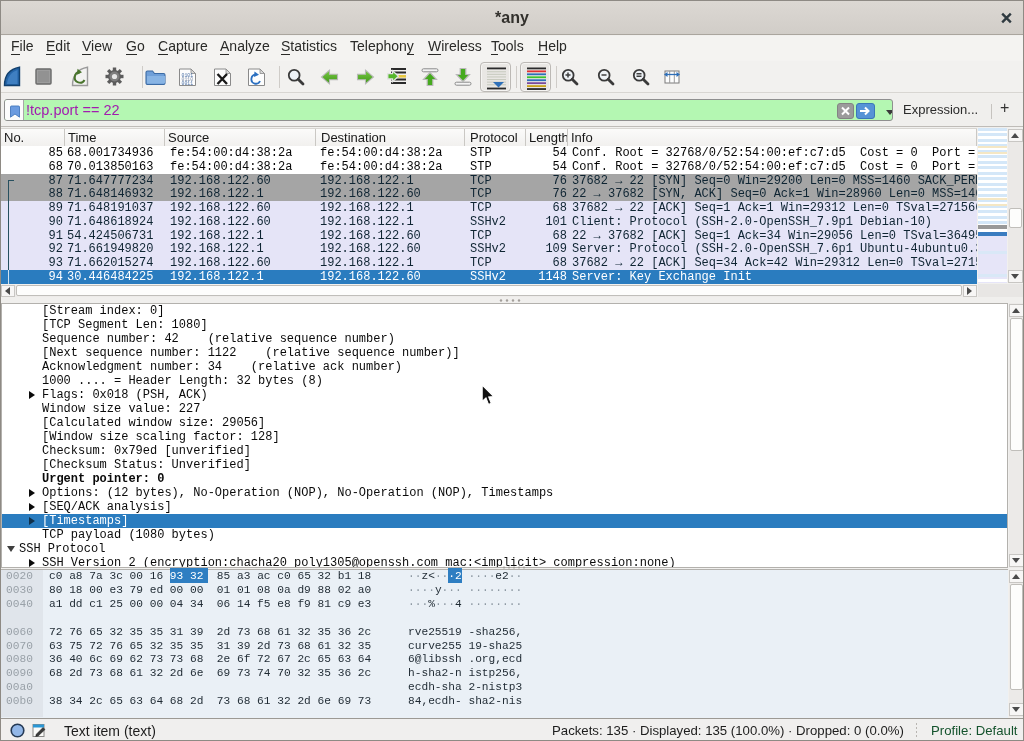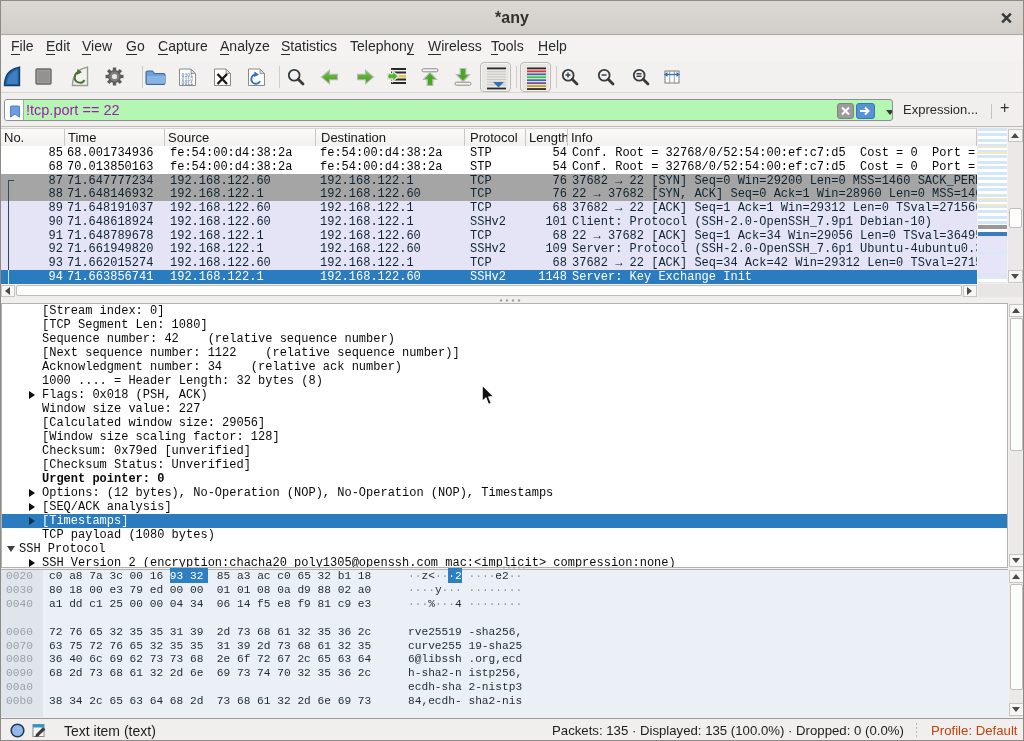--- a/index.html
+++ b/index.html
@@ -55,21 +55,21 @@
 .xhx{position:absolute;left:49px;color:#1f2a33}
 .xasc{position:absolute;left:408px;color:#1f2a33}
 .gb{color:#8e99a3;font-style:normal}
 .hl{background:#2e7ec2;color:#fff;font-weight:normal;padding:2px 0 1px}
 .hlb{box-shadow:5px 0 0 0 #2e7ec2}
 .hl .gb,.hl i{color:#fff}
 #xvsb{left:1009px;top:570px;width:15px;height:147px;background:#eceae8}
 #status{left:0;top:718px;width:1024px;height:23px;background:#f0efee;border-top:1px solid #9c9994}
 #stext{left:64px;top:4px;font-size:14px;color:#1d1d1d}
 #spack{left:552px;top:4px;font-size:13.2px;color:#1d1d1d}
-#sprof{left:931px;top:4px;font-size:13.2px;color:#c2410c}
+#sprof{left:931px;top:4px;font-size:13.2px;color:#14532d}
 #ssep{left:916px;top:4px;width:1px;height:16px;background:repeating-linear-gradient(180deg,#b8b5b1 0 2px,transparent 2px 4px)}
 #winborder{left:0;top:0;width:1024px;height:741px;border:1px solid #8e8a84;pointer-events:none}
 </style></head>
 <body>
 <div class="abs" id="titlebar"></div>
 <div class="abs" id="title">*any</div>
 <svg class="abs" id="closex" viewBox="0 0 11 12">
     <path d="M1.2 1.7 L9.8 10.3 M9.8 1.7 L1.2 10.3" stroke="#2f3a40" stroke-width="2.4"></path>
   </svg>
 <div class="abs" id="menubar">
@@ -263,24 +263,24 @@
     <div class="hsep" style="left:567px"></div>
 <div class="hsep" style="left:976px"></div>
 </div>
 <div class="abs mono" id="plrows">
     <div class="prow" style="top:0.0px;background:#ffffff;color:#060606"><span class="cno">85</span><span class="ct">68.001734936</span><span class="cs">fe:54:00:d4:38:2a</span><span class="cd">fe:54:00:d4:38:2a</span><span class="cp">STP</span><span class="cl">54</span><span class="ci">Conf. Root = 32768/0/52:54:00:ef:c7:d5  Cost = 0  Port = 0x8002</span></div>
     <div class="prow" style="top:13.75px;background:#ffffff;color:#060606"><span class="cno">68</span><span class="ct">70.013850163</span><span class="cs">fe:54:00:d4:38:2a</span><span class="cd">fe:54:00:d4:38:2a</span><span class="cp">STP</span><span class="cl">54</span><span class="ci">Conf. Root = 32768/0/52:54:00:ef:c7:d5  Cost = 0  Port = 0x8002</span></div>
     <div class="prow" style="top:27.5px;background:#a5a5a5;color:#0f2533"><span class="cno">87</span><span class="ct">71.647777234</span><span class="cs">192.168.122.60</span><span class="cd">192.168.122.1</span><span class="cp">TCP</span><span class="cl">76</span><span class="ci">37682 → 22 [SYN] Seq=0 Win=29200 Len=0 MSS=1460 SACK_PERM=1</span></div>
     <div class="prow" style="top:41.25px;background:#a5a5a5;color:#0f2533"><span class="cno">88</span><span class="ct">71.648146932</span><span class="cs">192.168.122.1</span><span class="cd">192.168.122.60</span><span class="cp">TCP</span><span class="cl">76</span><span class="ci">22 → 37682 [SYN, ACK] Seq=0 Ack=1 Win=28960 Len=0 MSS=1460</span></div>
     <div class="prow" style="top:55.0px;background:#e5e4f7;color:#0f2533"><span class="cno">89</span><span class="ct">71.648191037</span><span class="cs">192.168.122.60</span><span class="cd">192.168.122.1</span><span class="cp">TCP</span><span class="cl">68</span><span class="ci">37682 → 22 [ACK] Seq=1 Ack=1 Win=29312 Len=0 TSval=2715660</span></div>
     <div class="prow" style="top:68.75px;background:#e5e4f7;color:#0f2533"><span class="cno">90</span><span class="ct">71.648618924</span><span class="cs">192.168.122.60</span><span class="cd">192.168.122.1</span><span class="cp">SSHv2</span><span class="cl">101</span><span class="ci">Client: Protocol (SSH-2.0-OpenSSH_7.9p1 Debian-10)</span></div>
-    <div class="prow" style="top:82.5px;background:#e5e4f7;color:#0f2533"><span class="cno">91</span><span class="ct">71.648789678</span><span class="cs">192.168.122.1</span><span class="cd">192.168.122.60</span><span class="cp">TCP</span><span class="cl">68</span><span class="ci">22 → 37682 [ACK] Seq=1 Ack=34 Win=29056 Len=0 TSval=36495</span></div>
+    <div class="prow" style="top:82.5px;background:#e5e4f7;color:#0f2533"><span class="cno">91</span><span class="ct">54.424506731</span><span class="cs">192.168.122.1</span><span class="cd">192.168.122.60</span><span class="cp">TCP</span><span class="cl">68</span><span class="ci">22 → 37682 [ACK] Seq=1 Ack=34 Win=29056 Len=0 TSval=36495</span></div>
     <div class="prow" style="top:96.25px;background:#e5e4f7;color:#0f2533"><span class="cno">92</span><span class="ct">71.661949820</span><span class="cs">192.168.122.1</span><span class="cd">192.168.122.60</span><span class="cp">SSHv2</span><span class="cl">109</span><span class="ci">Server: Protocol (SSH-2.0-OpenSSH_7.6p1 Ubuntu-4ubuntu0.3</span></div>
     <div class="prow" style="top:110.0px;background:#e5e4f7;color:#0f2533"><span class="cno">93</span><span class="ct">71.662015274</span><span class="cs">192.168.122.60</span><span class="cd">192.168.122.1</span><span class="cp">TCP</span><span class="cl">68</span><span class="ci">37682 → 22 [ACK] Seq=34 Ack=42 Win=29312 Len=0 TSval=2715</span></div>
-    <div class="prow" style="top:123.75px;background:#2a7cbf;color:#ffffff"><span class="cno">94</span><span class="ct">71.663856741</span><span class="cs">192.168.122.1</span><span class="cd">192.168.122.60</span><span class="cp">SSHv2</span><span class="cl">1148</span><span class="ci">Server: Key Exchange Init</span></div>
+    <div class="prow" style="top:123.75px;background:#2a7cbf;color:#ffffff"><span class="cno">94</span><span class="ct">30.446484225</span><span class="cs">192.168.122.1</span><span class="cd">192.168.122.60</span><span class="cp">SSHv2</span><span class="cl">1148</span><span class="ci">Server: Key Exchange Init</span></div>
     <div style="position:absolute;left:8px;top:34px;width:1px;height:104px;background:#27505f"></div>
     <div style="position:absolute;left:8px;top:34px;width:6px;height:1px;background:#27505f"></div>
     <div style="position:absolute;left:8px;top:124px;width:1px;height:14px;background:#cfe2f0"></div>
   </div>
 <div class="abs" id="minimap">
     <div style="position:absolute;left:0;top:0;width:29px;height:98px;background:repeating-linear-gradient(180deg,#d4e7f8 0px,#d4e7f8 2.6px,#ffffff 2.6px,#ffffff 5.5px)"></div>
     <div style="position:absolute;left:0;top:17.5px;width:29px;height:2.2px;background:#f5e7c4"></div>
     <div style="position:absolute;left:0;top:23.6px;width:29px;height:2.2px;background:#f5e7c4"></div>
     <div style="position:absolute;left:0;top:69.5px;width:29px;height:2.2px;background:#f5e7c4"></div>
     <div style="position:absolute;left:0;top:75.6px;width:29px;height:2.2px;background:#f5e7c4"></div>

